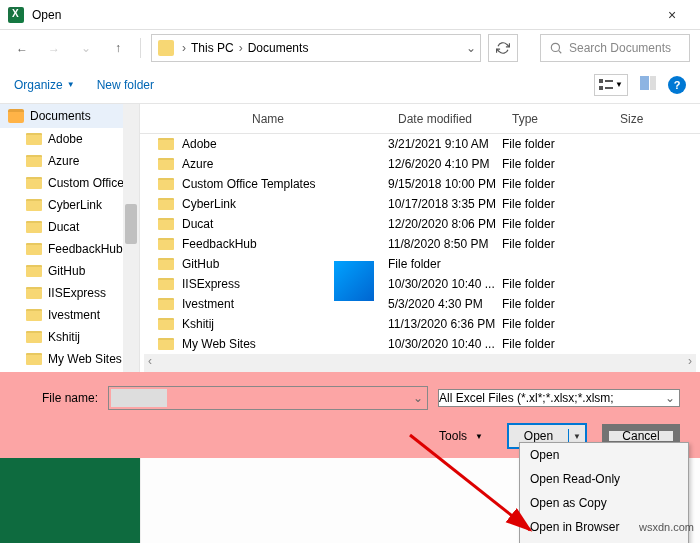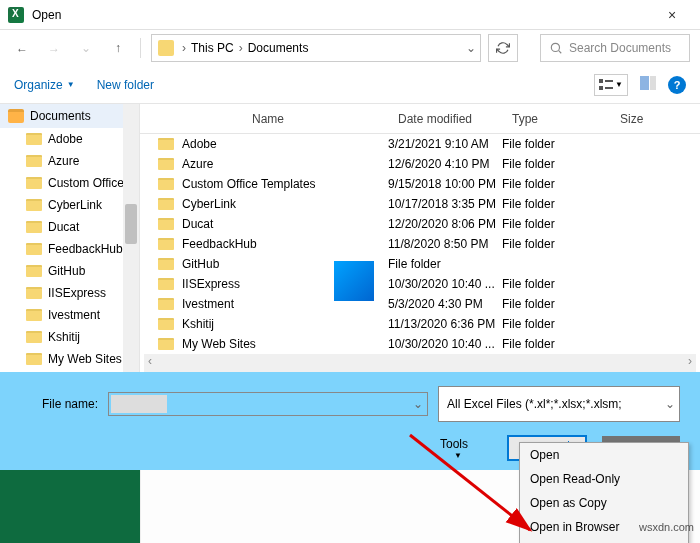--- a/index.html
+++ b/index.html
@@ -45,30 +45,30 @@
 .rows { overflow: hidden; }
 .row { display: flex; align-items: center; height: 20px; padding-left: 18px; }
 .row .ficon { margin-right: 8px; }
 .cell-name { flex: 0 0 230px; display: flex; align-items: center; }
 .cell-date { flex: 0 0 114px; color: #000; }
 .cell-type { flex: 0 0 108px; color: #000; }
 .blue-overlay { position: absolute; left: 334px; top: 261px; width: 40px; height: 40px; background: linear-gradient(135deg, #00a2ff 0%, #0065d0 100%); }
 .hscroll { height: 18px; background: #f0f0f0; position: relative; margin: 0 4px; }
 .hscroll::before { content: "‹"; position: absolute; left: 4px; top: 0; color: #888; }
 .hscroll::after { content: "›"; position: absolute; right: 4px; top: 0; color: #888; }
-.footer { padding: 14px 20px 10px 20px; background: #7dd3fc; }
+.footer { padding: 14px 20px 10px 20px; background: #fca5a5; }
 .fn-row { display: flex; align-items: center; margin-bottom: 14px; }
 .fn-label { width: 78px; text-align: right; margin-right: 10px; color: #000; }
 .fn-input { flex: 0 0 320px; height: 24px; border: 1px solid #888; position: relative; }
 .fn-input-bar { position: absolute; left: 2px; top: 2px; bottom: 2px; width: 56px; background: #ddd; }
 .fn-input-dd { position: absolute; right: 4px; top: 4px; color: #666; }
-.fn-filter { flex: 1; height: 36px; border: 1px solid #888; margin-left: 10px; display: flex; align-items: center; padding: 0 8px; background: #fff; position: relative; }
+.fn-filter { flex: 1; height: 18px; border: 1px solid #888; margin-left: 10px; display: flex; align-items: center; padding: 0 0; background: #fff; position: relative; }
 .fn-filter-dd { position: absolute; right: 4px; color: #666; }
 .btn-row { display: flex; align-items: center; justify-content: flex-end; gap: 16px; }
-.tools { display: flex; align-items: center; color: #000; cursor: pointer; margin-right: 24px; flex-direction: column; }
+.tools { display: flex; align-items: center; color: #000; cursor: pointer; margin-right: 9px; }
 .btn { width: 78px; height: 24px; border: 7px solid #737373; background: #e8e8e8; display: flex; align-items: center; justify-content: center; cursor: pointer; }
 .btn.split { border: 1px solid #0078d4; box-shadow: 0 0 0 1px #0078d4; display: flex; }
 .btn.split .main { flex: 1; display: flex; align-items: center; justify-content: center; border-right: 1px solid #0078d4; }
 .btn.split .dd { width: 16px; display: flex; align-items: center; justify-content: center; font-size: 8px; color: #333; }
 .dropdown { position: absolute; left: 519px; top: 442px; width: 170px; background: #f4f4f4; border: 1px solid #a0a0a0; box-shadow: 2px 2px 4px rgba(0,0,0,0.2); z-index: 50; }
 .dd-item { padding: 5px 10px; cursor: pointer; color: #000; }
 .bg-green { position: absolute; left: 0; top: 424px; width: 140px; height: 119px; background: #0e6b3f; z-index: 1; }
 .bg-green .item { color: #fff; padding: 14px 22px; cursor: pointer; }
 .fake-bg-right { position: absolute; left: 140px; top: 424px; right: 0; height: 119px; background: #fdfdfd; border-left: 1px solid #eee; z-index: 0; }
 .arrow { position: absolute; z-index: 60; pointer-events: none; }

